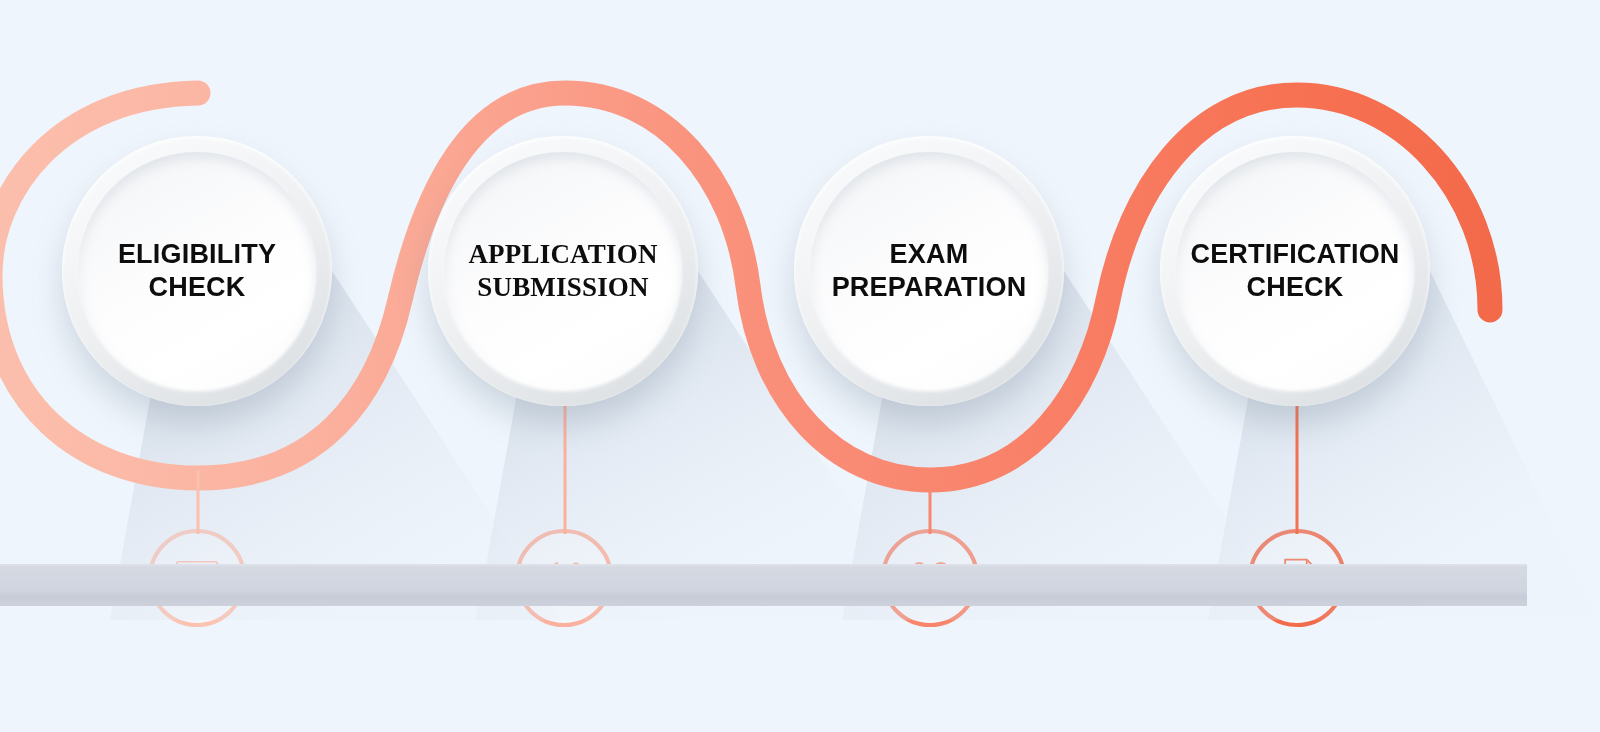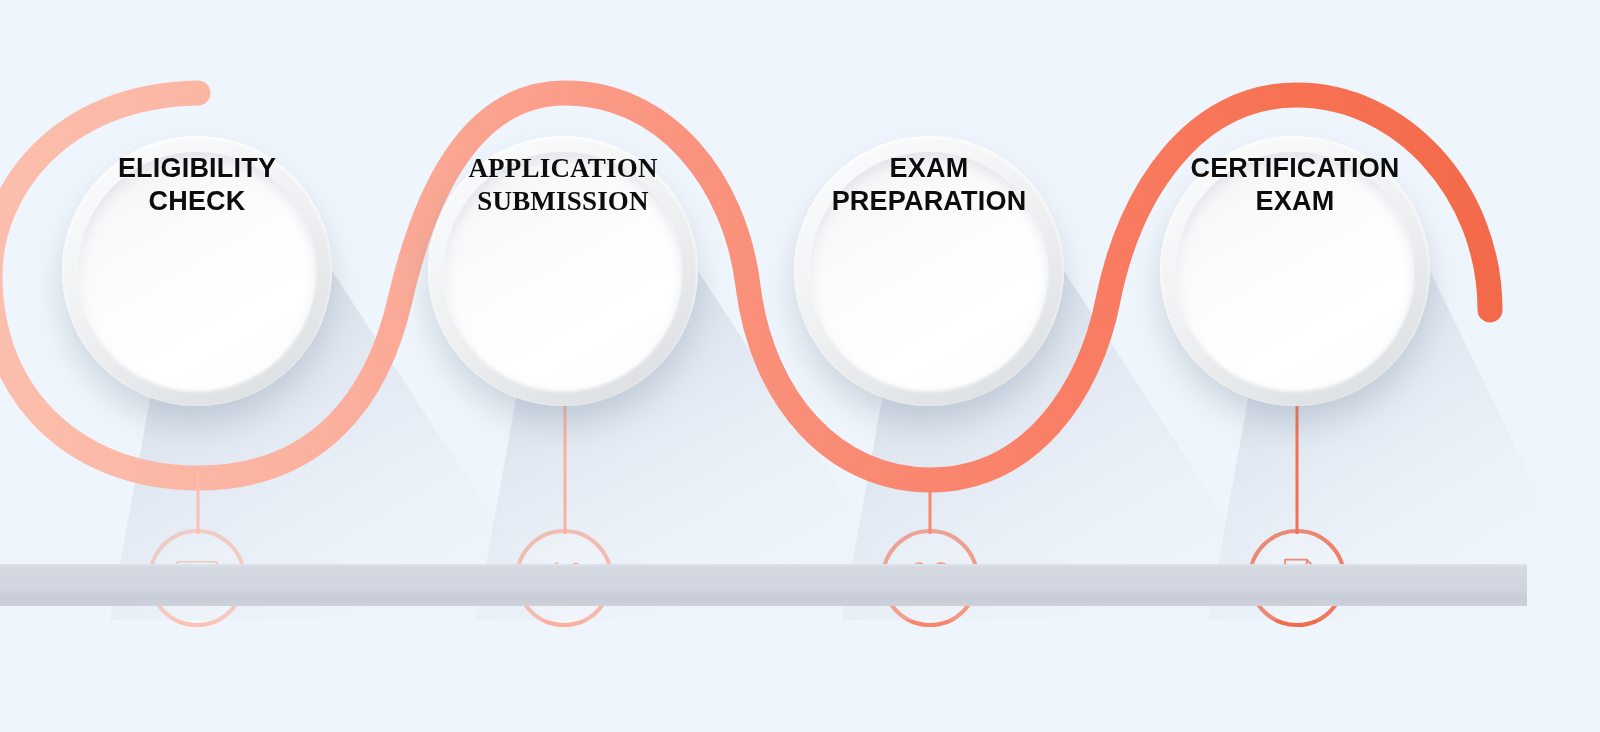--- a/index.html
+++ b/index.html
@@ -23,21 +23,21 @@
       0 18px 30px rgba(120,135,155,.28),
       inset 0 2px 4px rgba(255,255,255,.95);
   }
   .disc-inner{
     position:absolute;border-radius:50%;
     background:linear-gradient(150deg,#eef0f2 0%,#f7f8f9 22%,#fdfdfe 50%,#ffffff 72%,#fbfbfc 100%);
     box-shadow:
       inset 0 6px 12px rgba(150,165,185,.22),
       inset 0 -5px 10px rgba(255,255,255,.9),
       0 2px 3px rgba(255,255,255,.7);
-    display:flex;align-items:flex-start;justify-content:center;text-align:center;
+    display:flex;align-items:center;justify-content:center;text-align:center;
   }
   .disc-label{
     color:#0d0d0d;font-weight:700;font-size:27px;line-height:1.24;
     letter-spacing:.2px;white-space:pre-line;
     text-shadow:0 1px 0 rgba(255,255,255,.85);
   }
 
   
   .badge{
     position:absolute;width:98px;height:98px;border-radius:50%;
@@ -199,21 +199,21 @@
         <line x1="34" y1="25.5" x2="34" y2="24.4"></line>
         <line x1="26.5" y1="18" x2="27.6" y2="18"></line>
       </svg>
     </span>
   </div>
 
   <div class="node">
     <div class="disc" style="left:1160px;top:136px;width:270px;height:270px;">
       <div class="disc-inner" style="left:16px;top:16px;width:238px;height:238px;">
         <div class="disc-label">CERTIFICATION
-EXAM</div>
+CHECK</div>
       </div>
     </div>
   </div>
 
   <div class="badge" style="left:1248px;top:529px;border:4px solid #f26b4b;">
     <span>
       <svg width="52" height="52" viewBox="0 0 48 48" fill="none" stroke="#f2714f" stroke-width="1.6" stroke-linecap="round" stroke-linejoin="round">
         <path d="M13 7h20l7 7v27H13z"></path>
         <path d="M33 7v7h7"></path>
         <line x1="18" y1="15" x2="28" y2="15"></line>

